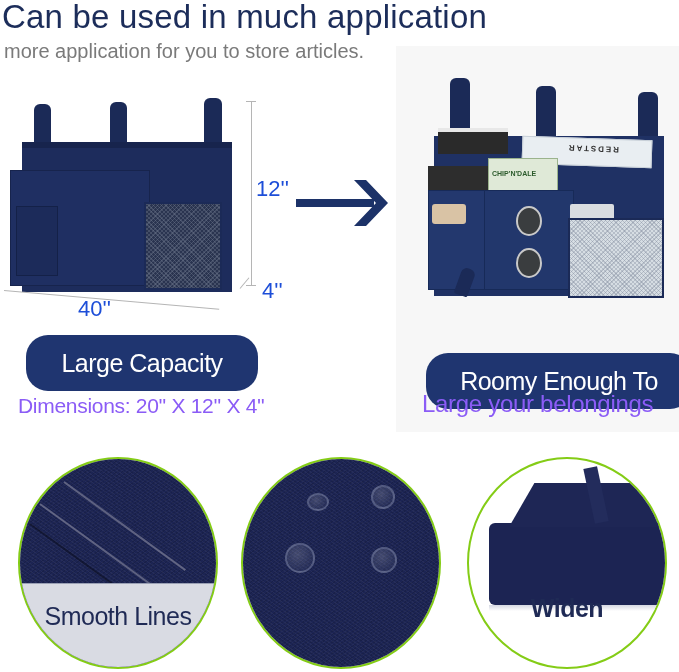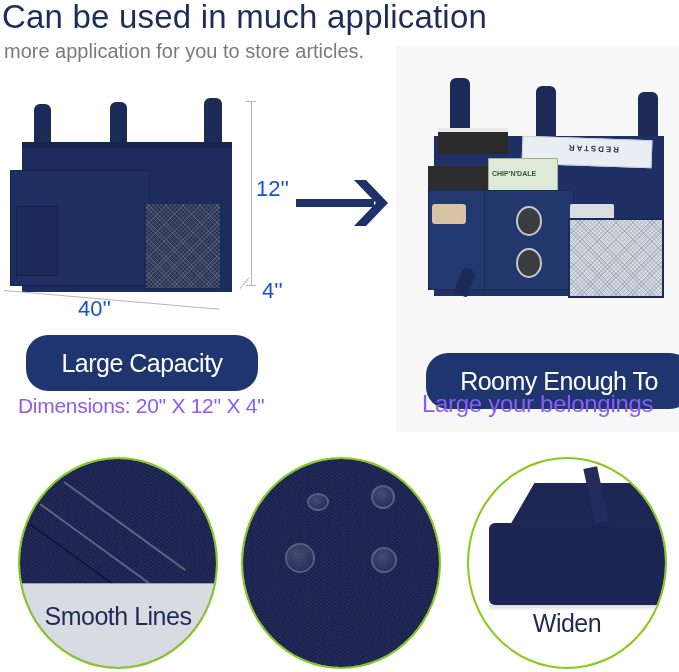--- a/index.html
+++ b/index.html
@@ -128,14 +128,14 @@
   <div class="drop" style="left:128px;top:26px;width:24px;height:24px;"></div>
   <div class="drop" style="left:42px;top:84px;width:30px;height:30px;"></div>
   <div class="drop" style="left:128px;top:88px;width:26px;height:26px;"></div>
 </div>
 
 <div class="circle" style="left:467px;top:457px;background:#ffffff;">
   <div style="position:absolute;left:20px;top:64px;width:190px;height:82px;background:#1c2453;border-radius:6px 0 0 6px;"></div>
   <div style="position:absolute;left:40px;top:24px;width:170px;height:44px;background:#1e2655;transform:skewX(-30deg);transform-origin:bottom left;"></div>
   <div style="position:absolute;left:120px;top:8px;width:14px;height:56px;background:#232c5c;transform:rotate(-12deg);"></div>
   <div style="position:absolute;left:20px;top:146px;width:190px;height:6px;background:linear-gradient(#d5d8e2,#ffffff);"></div>
-  <div class="band-label" style="top:150px;">Widen</div>
+  <div class="band-label" style="top:135px;font-weight:bold;">Widen</div>
 </div>
 
 </body></html>

